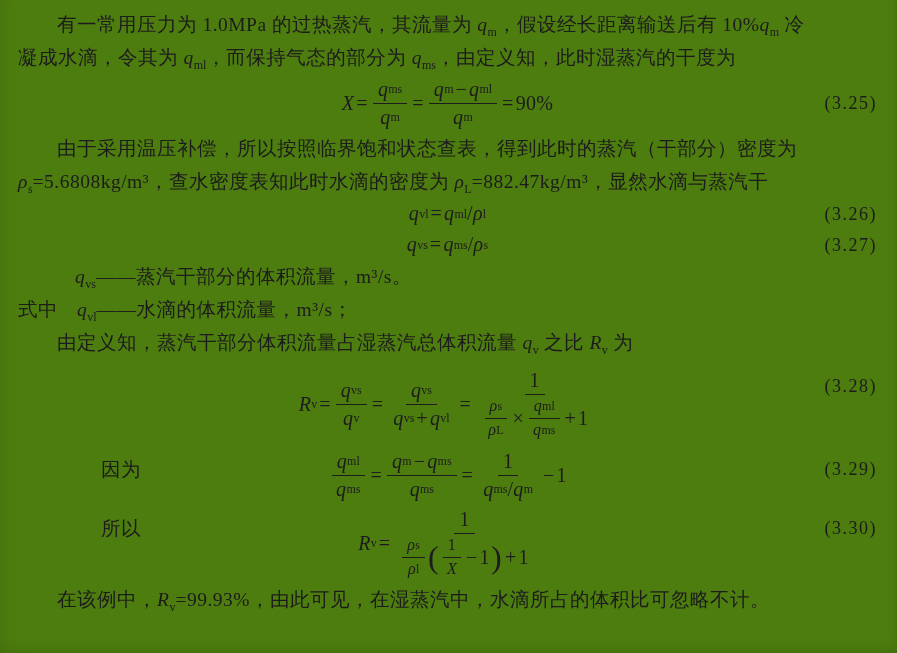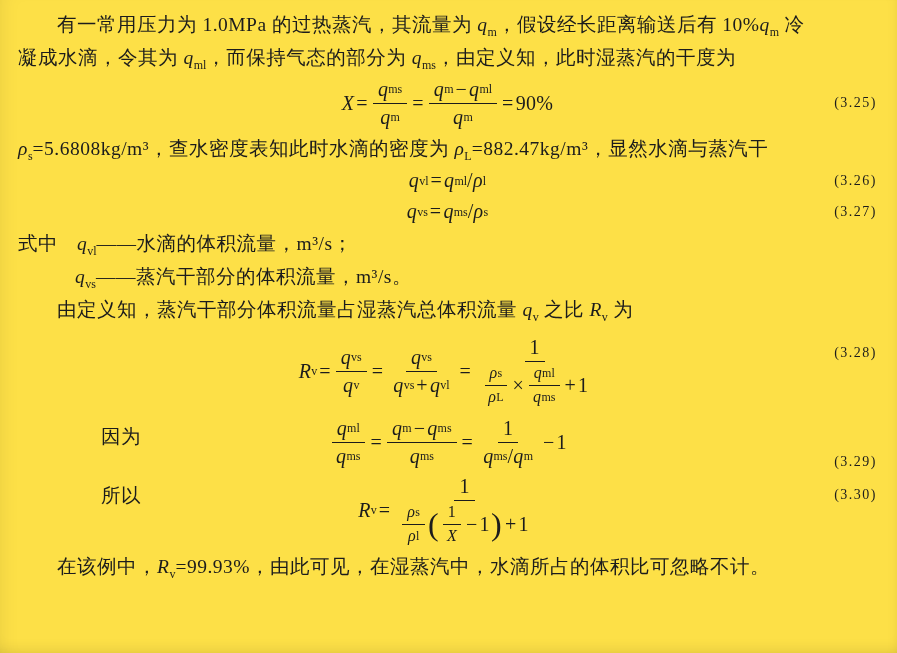--- a/index.html
+++ b/index.html
@@ -6,21 +6,21 @@
   html,body{margin:0;padding:0;}
   body{
     width:897px;height:653px;overflow:hidden;
     background:#fbfbf8;color:#1c1c1c;
     font-family:"Liberation Serif","DejaVu Serif",serif;
   }
   .page{
     position:relative;box-sizing:border-box;
     width:897px;height:653px;
     padding:8px 20px 0 18px;
-    background:#fde047;
+    background:#4d7c0f;
     box-shadow:inset 0 -12px 16px -12px rgba(0,0,0,.14),
                inset 16px 0 22px -18px rgba(0,0,0,.10),
                inset -10px 0 14px -12px rgba(0,0,0,.08);
   }
   .line{
     margin:0;font-size:19.5px;line-height:33px;
     letter-spacing:.5px;white-space:nowrap;
   }
   .indent{padding-left:39px;}
   .hang{padding-left:57px;}
@@ -35,24 +35,24 @@
   .math{display:inline-flex;align-items:center;}
   .fr{
     display:inline-flex;flex-direction:column;align-items:center;
     vertical-align:middle;margin:0 3px;line-height:1.15;text-align:center;
   }
   .fn{border-bottom:1.4px solid #1c1c1c;padding:0 5px 2px;display:inline-flex;align-items:center;justify-content:center;}
   .fd{padding:2px 5px 0;display:inline-flex;align-items:center;justify-content:center;}
   .fs{font-size:16px;margin:0 2px;}
   .eqno{
     position:absolute;right:0;top:50%;transform:translateY(-50%);
-    font-size:14px;letter-spacing:1.5px;
+    font-size:18px;letter-spacing:1.5px;
   }
   .eqno.hi328{top:29%;}
-  .eqno.hi329{top:40%;margin-top:26px;}
+  .eqno.hi329{top:40%;}
   .eqno.hi330{top:31%;}
   .eqlbl{
     position:absolute;left:39px;font-size:19.5px;letter-spacing:.5px;margin-left:44px;
   }
   .eqlbl.hi329{top:40%;transform:translateY(-50%);}
   .eqlbl.hi330{top:31%;transform:translateY(-50%);}
   .bp{font-size:32px;font-weight:400;line-height:0;padding:0 1px;}
   .r325{height:58px;}
   .r326,.r327{height:31px;}
   .r328{height:86px;margin-top:2px;}
@@ -95,20 +95,21 @@
             <span class="v">q</span>
             <sub>m</sub>
           </span>
       </span>
       <span class="op">=</span>
       <span>90%</span>
     </span>
     <span class="eqno">(3.25)</span>
   </div>
 
+  <p class="line indent"><span>由于采用温压补偿，所以按照临界饱和状态查表，得到此时的蒸汽（干部分）密度为</span></p>
   <p class="line"><span class="v">ρ</span><sub>s</sub><span>=5.6808kg/m³，查水密度表知此时水滴的密度为 </span><span class="v">ρ</span><sub>L</sub><span>=882.47kg/m³，显然水滴与蒸汽干</span></p>
 
   <div class="eqrow r326">
     <span class="math">
       <span class="v">q</span>
         <sub>vl</sub>
         <span class="op">=</span>
         <span class="v">q</span>
         <sub>ml</sub>
         <span>/</span>
@@ -125,22 +126,22 @@
         <span class="op">=</span>
         <span class="v">q</span>
         <sub>ms</sub>
         <span>/</span>
         <span class="v">ρ</span>
         <sub>s</sub>
     </span>
     <span class="eqno">(3.27)</span>
   </div>
 
+  <p class="line hang"><span class="v">q</span><sub>vs</sub><span>——蒸汽干部分的体积流量，m³/s。</span></p>
   <p class="line"><span>式中</span><span style="display:inline-block;width:19px;"></span><span class="v">q</span><sub>vl</sub><span>——水滴的体积流量，m³/s；</span></p>
-  <p class="line hang"><span class="v">q</span><sub>vs</sub><span>——蒸汽干部分的体积流量，m³/s。</span></p>
 
   <p class="line indent"><span>由定义知，蒸汽干部分体积流量占湿蒸汽总体积流量 </span><span class="v">q</span><sub>v</sub><span> 之比 </span><span class="v">R</span><sub>v</sub><span> 为</span></p>
 
   <div class="eqrow r328">
     <span class="math">
       <span class="v">R</span>
         <sub>v</sub>
       <span class="op">=</span>
       <span class="fr">
         <span class="fn">

